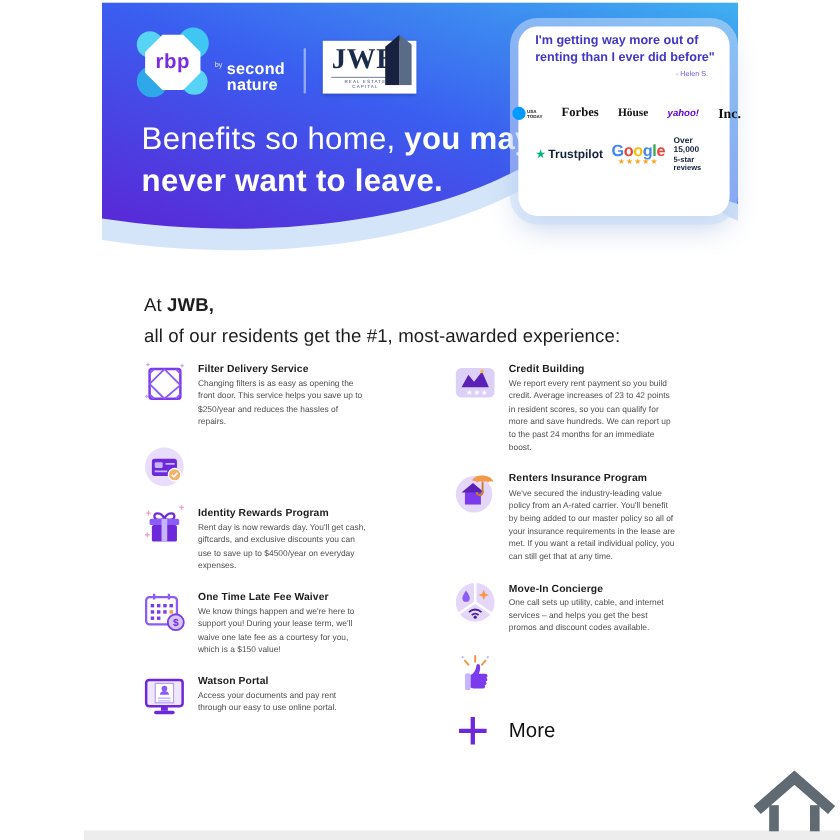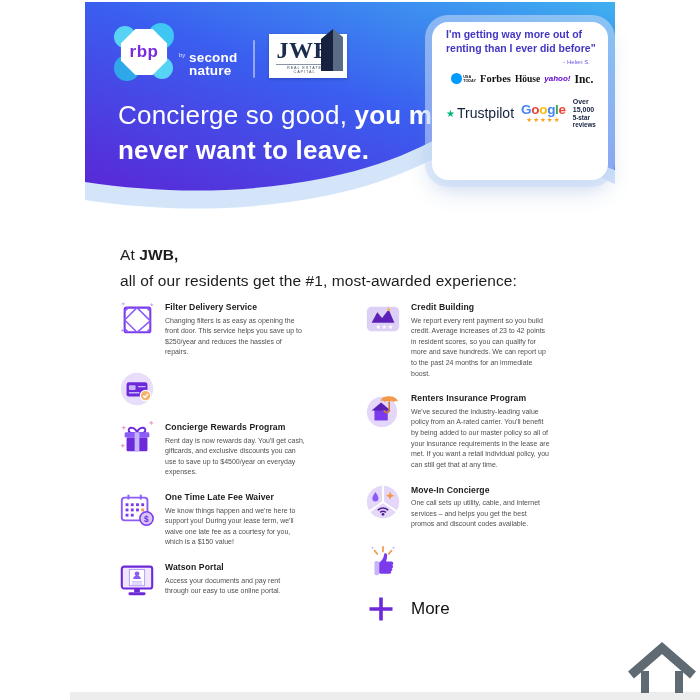--- a/index.html
+++ b/index.html
@@ -32,47 +32,47 @@
 
   .headline { position:absolute; left:33px; top:96px; color:#fff; font-size:26px; line-height:1.33; letter-spacing:0.2px; }
   .headline .light { font-weight:400; }
   .headline .bold { font-weight:700; }
 
   
   .quote-card { position:absolute; left:347px; top:20px; width:176px; height:158px; background:#fff; border-radius:16px;
     box-shadow:0 0 0 7px rgba(200,221,248,0.55), 0 10px 22px rgba(90,130,200,0.30); padding:5px 10px 0 14px; }
   .quote-text { color:#4336c4; font-weight:700; font-size:10.5px; line-height:1.38; }
   .quote-attr { color:#6a5ae0; font-size:6px; text-align:right; padding-right:8px; margin-top:3px; }
-  .press-row { display:flex; align-items:center; justify-content:center; gap:4px; margin-top:8px; }
+  .press-row { display:flex; align-items:center; justify-content:center; gap:16px; margin-top:24px; }
   .usatoday { display:flex; align-items:center; gap:1.5px; }
   .usatoday .ball { width:11px; height:11px; border-radius:50%; background:#009bff; }
   .usatoday .txt { font-size:3.8px; font-weight:bold; color:#1a1a1a; line-height:1.1; }
   .forbes { font-family:"Liberation Serif", serif; font-weight:bold; font-size:10.5px; color:#111; }
   .housebeautiful { font-family:"Liberation Serif", serif; font-weight:bold; font-size:9.5px; color:#111; }
   .yahoo { font-size:8px; font-weight:bold; font-style:italic; color:#5f01d1; }
   .inc { font-family:"Liberation Serif", serif; font-weight:bold; font-size:11.5px; color:#111; }
   .review-row { display:flex; align-items:center; justify-content:center; gap:7px; margin-top:13px; }
   .trustpilot { display:flex; align-items:center; gap:2px; }
   .trustpilot .star { color:#00b67a; font-size:10px; }
-  .trustpilot .txt { font-size:14px; color:#14203c; font-weight:400; }
+  .trustpilot .txt { font-size:10px; color:#14203c; font-weight:700; }
   .google { text-align:center; line-height:1; }
   .google .word { font-size:13.5px; font-weight:bold; letter-spacing:-0.3px; }
   .g1{color:#4285F4}.g2{color:#EA4335}.g3{color:#FBBC05}.g4{color:#4285F4}.g5{color:#34A853}.g6{color:#EA4335}
   .google .stars { color:#f5a623; font-size:6.5px; letter-spacing:1px; margin-top:1px; }
   .review-count { line-height:1.15; color:#14203c; }
   .review-count .c1 { font-size:7px; font-weight:bold; }
   .review-count .c2 { font-size:6.3px; font-weight:600; }
 
   
   .intro { position:absolute; left:120px; top:242px; color:#1d1d1d; font-size:15.5px; line-height:1.68; letter-spacing:0.1px; }
   .intro b { font-weight:700; }
 
   .col { position:absolute; top:300px; }
   .col-left { left:118px; width:188px; }
-  .col-right { left:364px; width:190px; }
+  .col-right { left:377px; width:190px; }
   .benefit { display:flex; gap:9px; margin-bottom:12px; }
   .benefit .icon { flex:0 0 38px; width:38px; height:38px; }
   .benefit .txt { width:140px; }
   .benefit h3 { font-size:8.6px; color:#1c1c1c; font-weight:700; margin:2px 0 3.5px; letter-spacing:0.1px;}
   .benefit p { font-size:7px; color:#4f4f4f; line-height:1.52; }
 
   .more-row { display:flex; align-items:center; gap:17px; margin-top:16px; margin-left:4px;text-align:center; }
   .more-label { font-size:17px; color:#111; font-weight:500; }
 
   
@@ -117,21 +117,21 @@
         <svg class="jwb-bldg" width="26" height="44" viewBox="0 0 26 44">
           <polygon points="2,44 2,12 14,2 14,44" fill="#16223f"></polygon>
           <polygon points="14,44 14,2 24,10 24,44" fill="#5a6b85"></polygon>
         </svg>
         <div class="jwb-name">JWB</div>
         <div class="jwb-tag">REAL ESTATE CAPITAL</div>
       </div>
     </div>
 
     <div class="headline">
-      <div><span class="light">Concierge so good, </span><span class="bold">you may</span></div>
+      <div><span class="light">Benefits so home, </span><span class="bold">you may</span></div>
       <div class="bold">never want to leave.</div>
     </div>
 
     <div class="quote-card">
       <div class="quote-text">I'm getting way more out of renting than I ever did before"</div>
       <div class="quote-attr">- Helen S.</div>
       <div class="press-row">
         <div class="usatoday">
           <div class="ball"></div>
           <div class="txt">
@@ -193,21 +193,21 @@
 
     <div class="benefit">
       <svg class="icon" viewBox="0 0 40 40">
         <path d="M4,8 h4 M6,6 v4 M33,3 h4 M35,1 v4 M3,27 h4 M5,25 v4" stroke="#eda0cd" stroke-width="1.2" fill="none"></path>
         <path d="M20,13 c-2.5,-6.5 -10,-6 -8.6,-1.3 c0.9,3 5.6,2.4 8.6,1.3 c2.5,-6.5 10,-6 8.6,-1.3 c-0.9,3 -5.6,2.4 -8.6,1.3" fill="none" stroke="#6d28d9" stroke-width="2"></path>
         <rect x="7" y="13" width="26" height="5.5" rx="1.5" fill="#8b5cf6"></rect>
         <rect x="9" y="18.5" width="22" height="14.5" rx="1.5" fill="#6d28d9"></rect>
         <rect x="17.5" y="13" width="5" height="20" fill="#c4b5fd"></rect>
       </svg>
       <div class="txt">
-        <h3>Concierge Rewards Program</h3>
+        <h3>Identity Rewards Program</h3>
         <p>Rent day is now rewards day. You'll get cash, giftcards, and exclusive discounts you can use to save up to $4500/year on everyday expenses.</p>
       </div>
     </div>
 
     <div class="benefit">
       <svg class="icon" viewBox="0 0 40 40">
         <rect x="4" y="8" width="27" height="24" rx="3" fill="#fff" stroke="#8b5cf6" stroke-width="2"></rect>
         <path d="M11,5 v5 M24,5 v5" stroke="#8b5cf6" stroke-width="2"></path>
         <g fill="#7c3aed">
           <rect x="8" y="14" width="3" height="3"></rect>

